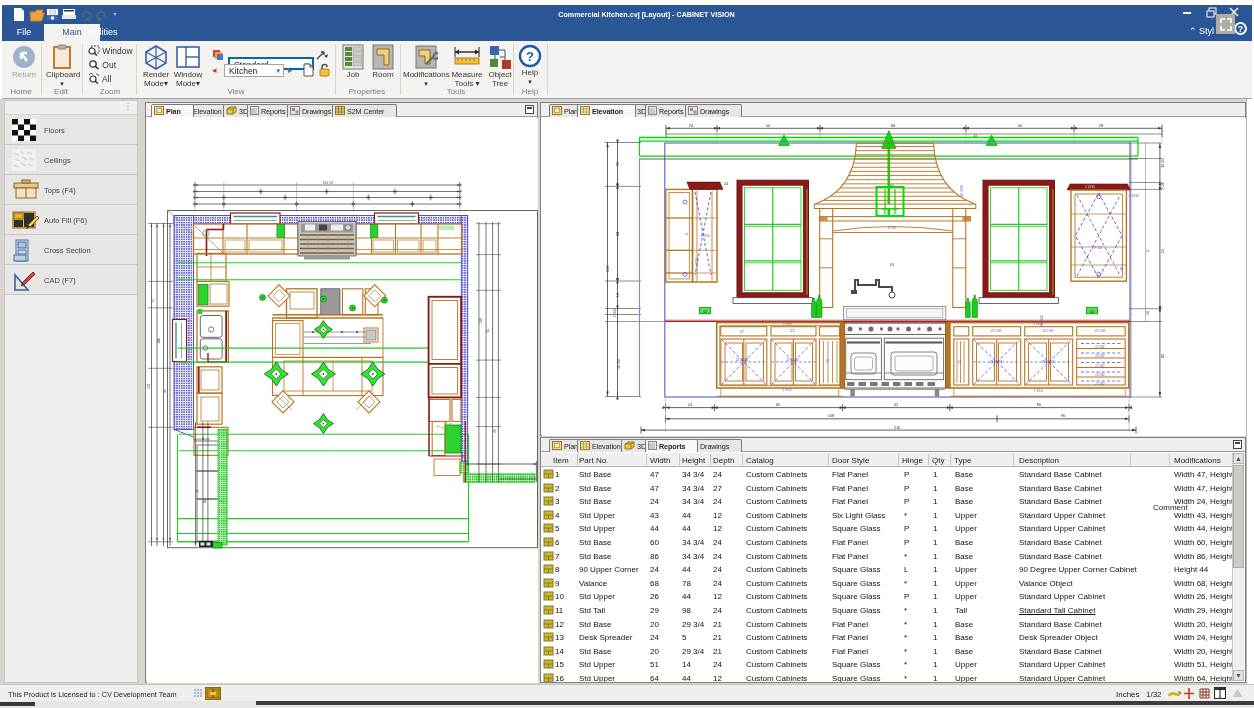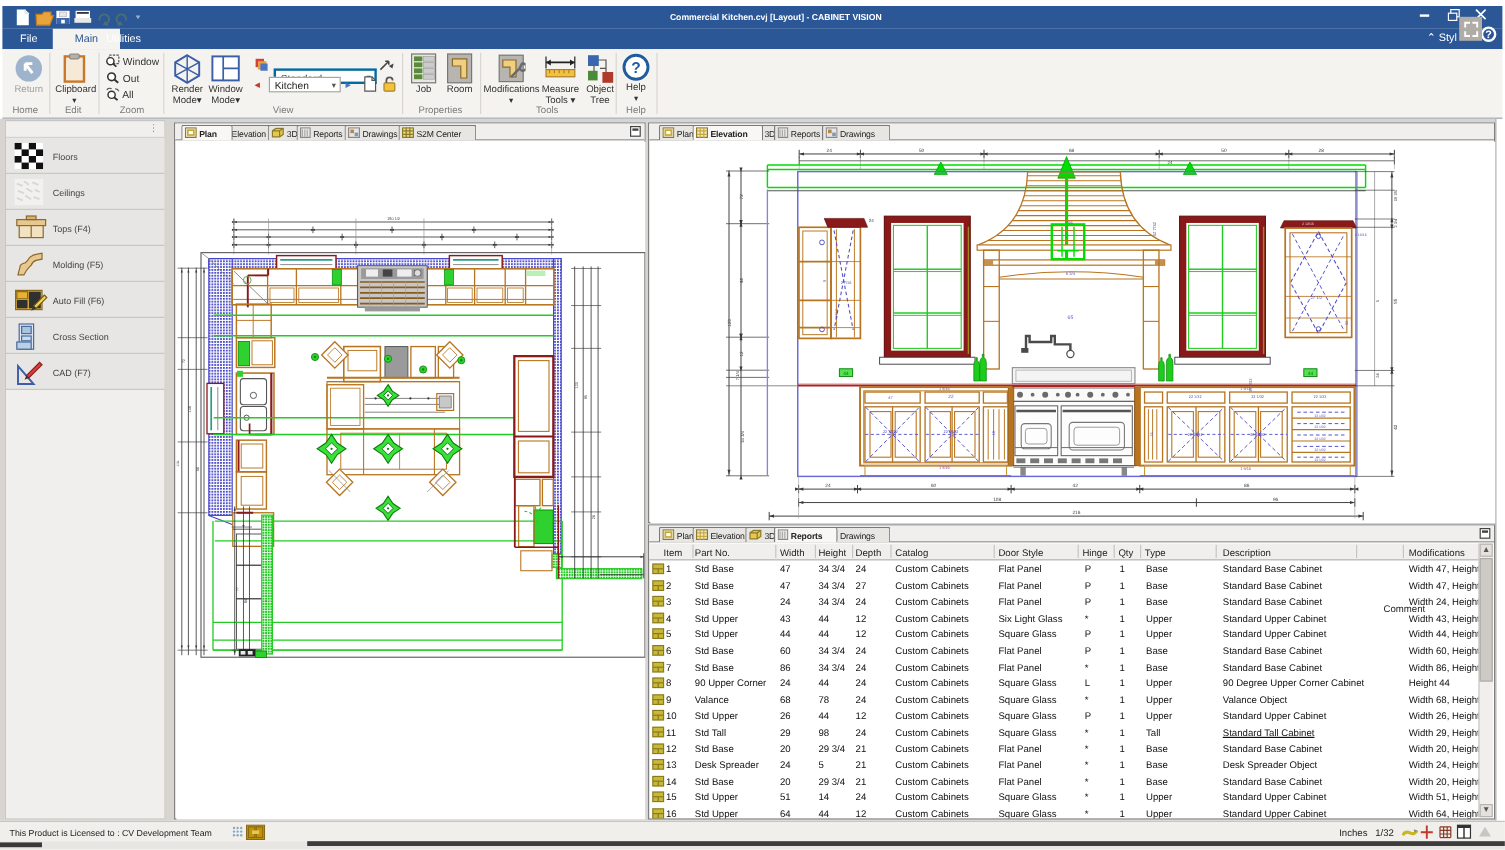--- a/index.html
+++ b/index.html
@@ -264,26 +264,20 @@
         <span class="lbl">Ceilings</span>
       </div>
     <div class="sbtn">
         <span class="ic"><svg width="28" height="22" viewBox="0 0 28 22">
             <rect x="2" y="4" width="24" height="5" fill="#e8c890" stroke="#8a6a2a"></rect>
             <rect x="4" y="9" width="20" height="10" fill="#f2e2c2" stroke="#8a6a2a"></rect>
             <line x1="14" y1="9" x2="14" y2="19" stroke="#8a6a2a"></line>
             <rect x="10" y="1" width="8" height="3" fill="#d8b070" stroke="#8a6a2a"></rect>
           </svg></span>
         <span class="lbl">Tops (F4)</span>
-      </div>
-    <div class="sbtn">
-        <span class="ic"><svg width="26" height="22" viewBox="0 0 26 22">
-            <path d="M3 20 L5 12 Q7 10 9 10 L11 8 Q13 4 18 3 L23 2 L23 7 L18 8 Q15 9 14 12 L12 14 Q10 16 8 20 Z" fill="#e8c890" stroke="#8a6a2a"></path>
-          </svg></span>
-        <span class="lbl">Molding (F5)</span>
       </div>
     <div class="sbtn">
         <span class="ic"><svg width="28" height="22" viewBox="0 0 28 22">
             <rect x="1" y="3" width="22" height="16" fill="#f0c040" stroke="#8a6a1a"></rect>
             <rect x="2" y="4" width="9" height="6" fill="#e8b030" stroke="#8a6a1a"></rect>
             <rect x="2" y="11" width="9" height="7" fill="#303030"></rect>
             <rect x="12" y="4" width="10" height="14" fill="#303030"></rect>
             <path d="M16 16 L25 7 L27 9 L18 18 Z" fill="#f5d060" stroke="#6a5a1a"></path>
             <path d="M16 16 l-2 4 4 -2 z" fill="#333"></path>
           </svg></span>

